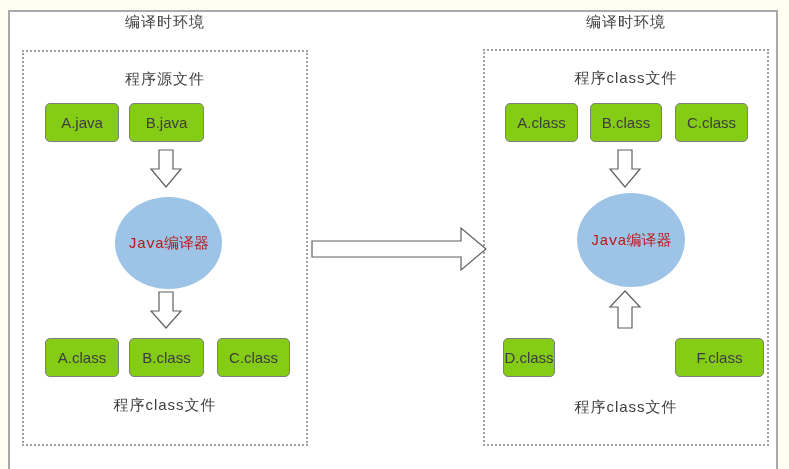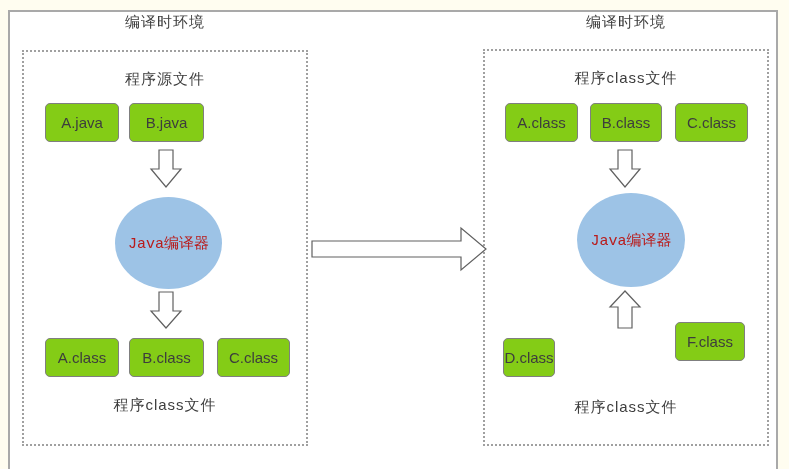--- a/index.html
+++ b/index.html
@@ -122,21 +122,21 @@
   <div class="panel" id="right-panel">
     <div class="section-label" style="top:18px">程序class文件</div>
 
     <div class="file-box" style="left:20px;top:52px;width:73px">A.class</div>
     <div class="file-box" style="left:105px;top:52px;width:72px">B.class</div>
     <div class="file-box" style="left:190px;top:52px;width:73px">C.class</div>
 
     <div class="node-ellipse" style="left:92px;top:142px;width:108px;height:94px">Java编译器</div>
 
     <div class="file-box" style="left:18px;top:287px;width:52px">D.class</div>
-    <div class="file-box" style="left:190px;top:271px;width:70px">F.class</div>
+    <div class="file-box" style="left:190px;top:287px;width:89px">F.class</div>
 
     <div class="section-label" style="top:347px">程序class文件</div>
   </div>
 
 
   <svg class="arrow-layer" viewBox="0 0 789 469" xmlns="http://www.w3.org/2000/svg">
     <polygon points="159,150 173,150 173,169 181,169 166,187 151,169 159,169"></polygon>
     <polygon points="159,292 173,292 173,311 181,311 166,328 151,311 159,311"></polygon>
     <polygon points="618,150 632,150 632,169 640,169 625,187 610,169 618,169"></polygon>
     <polygon points="625,291 640,307 632,307 632,328 618,328 618,307 610,307"></polygon>

